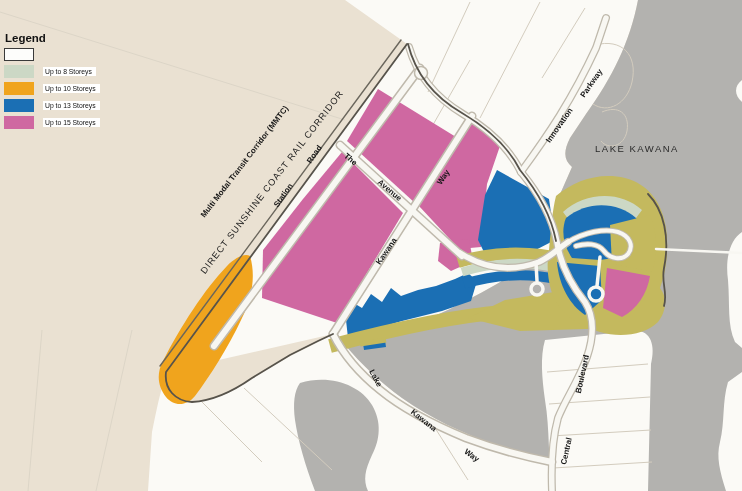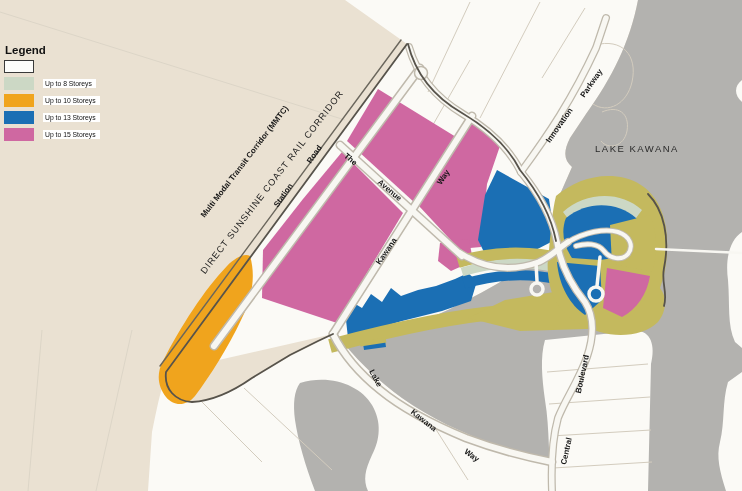--- a/index.html
+++ b/index.html
@@ -26,21 +26,21 @@
   .dark2{fill:none;stroke:#6a665c;stroke-width:1.4;stroke-linecap:round;}
   .band-olive{fill:none;stroke:#c4b95e;}
   .band-sage{fill:none;stroke:#ccd8c5;}
   .band-blue{fill:none;stroke:#1b6fb4;}
 
   .maplabel{fill:#161616;font-weight:700;font-size:8px;}
   .maplabel-light{fill:#1c1c1c;font-weight:400;}
   .lakelabel{fill:#2a2a2a;font-weight:400;font-size:9.5px;letter-spacing:1.5px;}
 
   
-  .legend{position:absolute;left:4px;top:44px;z-index:5;}
+  .legend{position:absolute;left:4px;top:32px;z-index:5;}
   .legend-title{font-size:11.5px;font-weight:700;color:#111;margin:0 0 4px 1px;}
   .legend-row{display:flex;align-items:center;margin-bottom:4px;height:13px;}
   .swatch{width:30px;height:13px;flex:0 0 30px;}
   .swatch.bordered{border:1.6px solid #3a3a3a;box-sizing:border-box;background:#fdfdfb;}
   .legend-label{font-size:6.8px;color:#111;margin-left:9px;background:#ffffff;
     padding:1px 4px 1px 2px;white-space:nowrap;min-height:7px;}
   .legend-label:empty{background:transparent;}
 </style>
 </head>
 <body>

